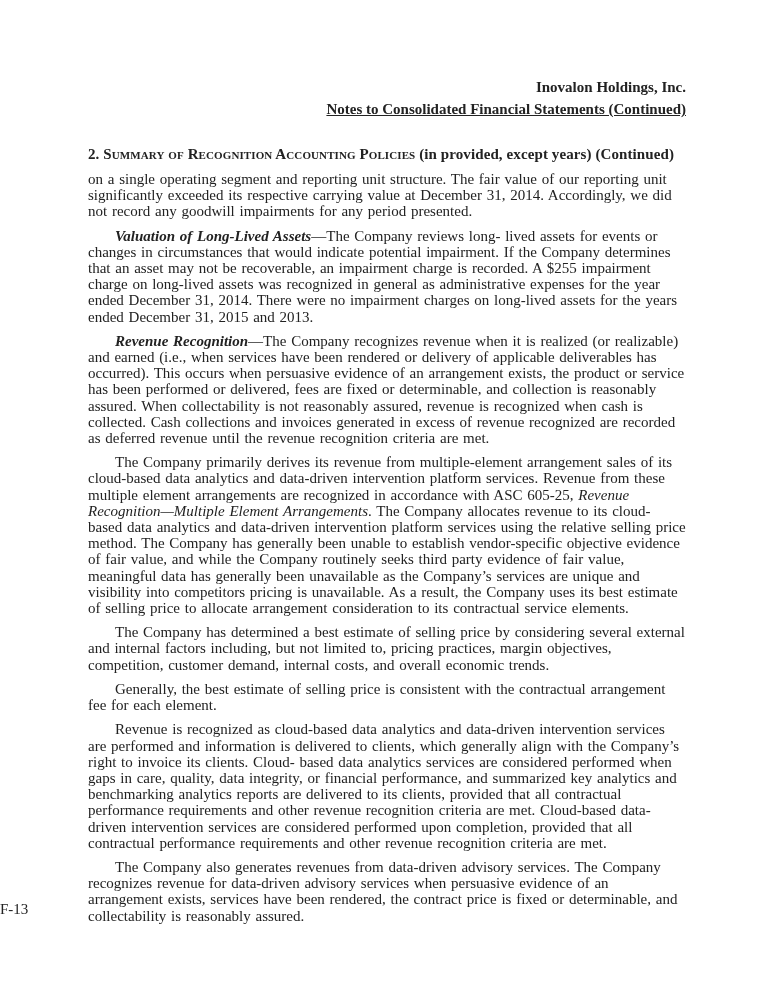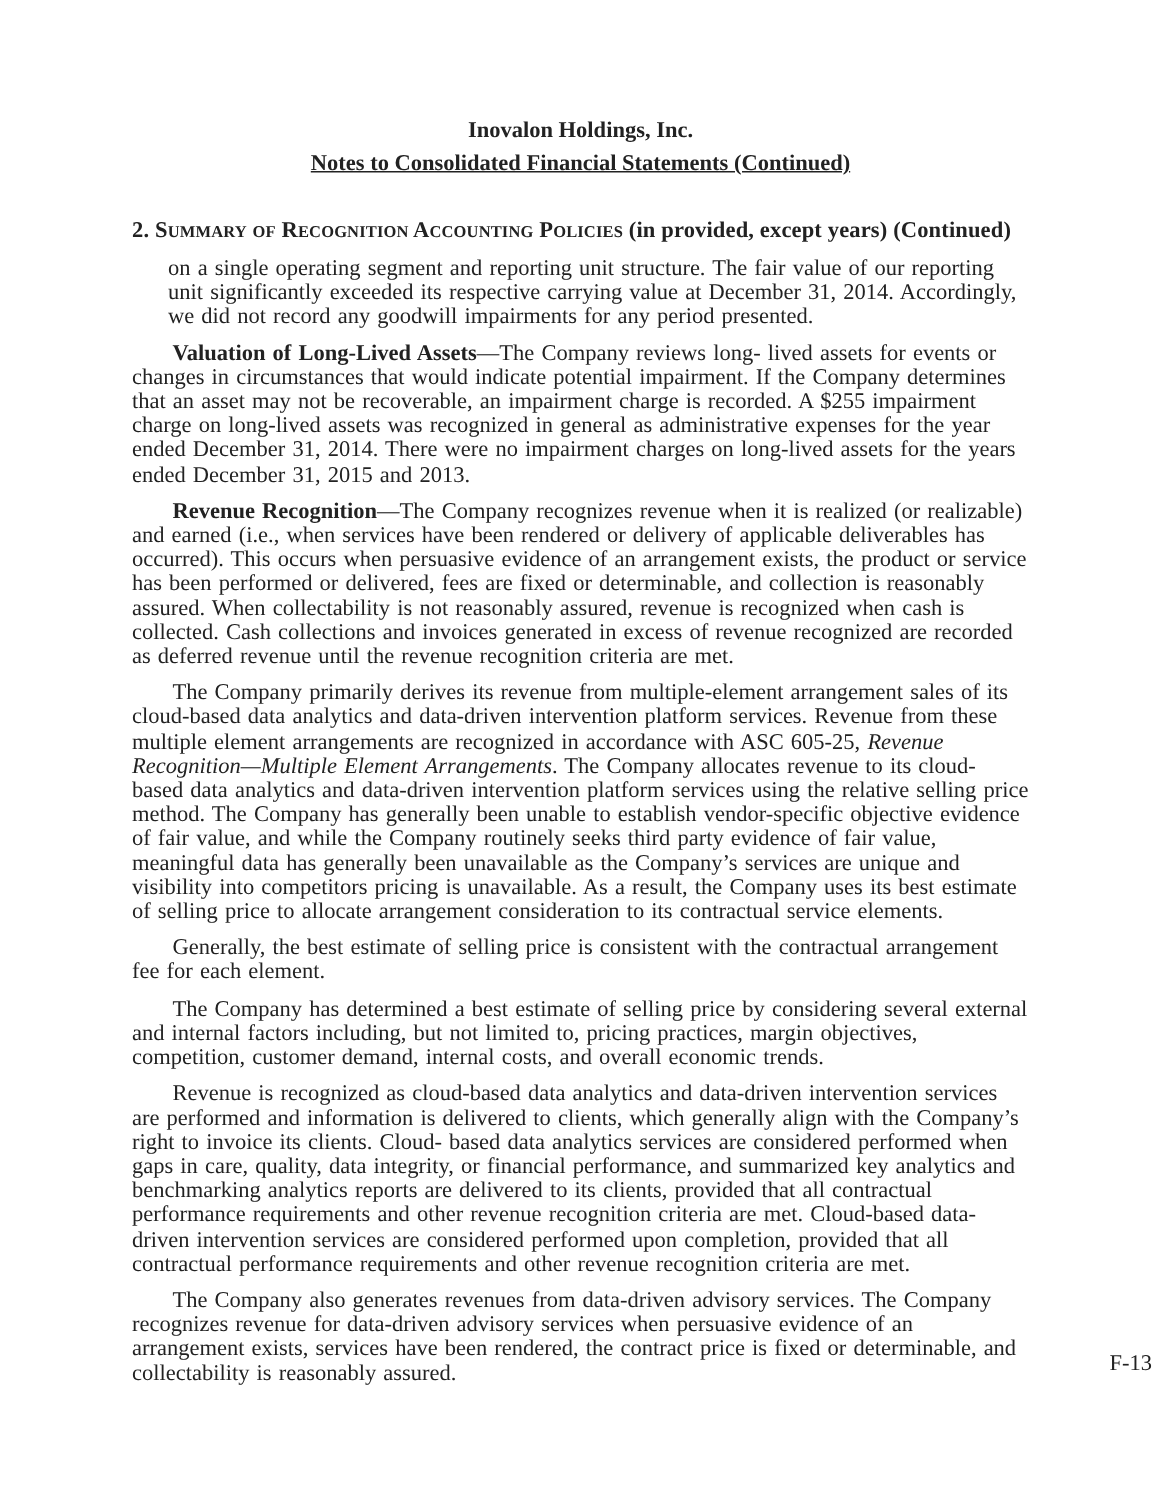--- a/index.html
+++ b/index.html
@@ -18,21 +18,21 @@
   .page {
     position: absolute;
     top: 0;
     left: 0;
     width: 768px;
     height: 1000px;
     box-sizing: border-box;
     padding: 79px 82px 0 88px;
   }
   .doc-header {
-    text-align: center;
+    text-align: right;
   }
   .doc-title {
     font-size: 15px;
     font-weight: bold;
     line-height: 16px;
   }
   .doc-subtitle {
     font-size: 15px;
     font-weight: bold;
     line-height: 16px;
@@ -51,34 +51,34 @@
   }
   .body-text p {
     margin: 8px 0 0 0;
     font-size: 15px;
     line-height: 16.2px;
     word-spacing: 1px;
     text-indent: 27px;
   }
   .body-text p.no-indent {
     text-indent: 0;
-    margin-left: 24px;
   }
   .lead {
     font-weight: bold;
+    font-style: italic;
   }
   .italic {
     font-style: italic;
   }
   .page-footer {
     position: absolute;
     top: 901px;
     left: 0;
     width: 768px;
-    text-align: right;
+    text-align: left;
     font-size: 15px;
     line-height: 17px;
   }
 </style>
 </head>
 <body>
 
 <div class="page">
 
   <div class="doc-header">
@@ -102,25 +102,25 @@
 
     <p>
       <span class="lead">Revenue Recognition</span><span>—The Company recognizes revenue when it is realized (or realizable) and earned (i.e., when services have been rendered or delivery of applicable deliverables has occurred). This occurs when persuasive evidence of an arrangement exists, the product or service has been performed or delivered, fees are fixed or determinable, and collection is reasonably assured. When collectability is not reasonably assured, revenue is recognized when cash is collected. Cash collections and invoices generated in excess of revenue recognized are recorded as deferred revenue until the revenue recognition criteria are met.</span>
     </p>
 
     <p>
       <span>The Company primarily derives its revenue from multiple-element arrangement sales of its cloud-based data analytics and data-driven intervention platform services. Revenue from these multiple element arrangements are recognized in accordance with ASC 605-25, </span><span class="italic">Revenue Recognition—Multiple Element Arrangements</span><span>. The Company allocates revenue to its cloud- based data analytics and data-driven intervention platform services using the relative selling price method. The Company has generally been unable to establish vendor-specific objective evidence of fair value, and while the Company routinely seeks third party evidence of fair value, meaningful data has generally been unavailable as the Company’s services are unique and visibility into competitors pricing is unavailable. As a result, the Company uses its best estimate of selling price to allocate arrangement consideration to its contractual service elements.</span>
     </p>
 
     <p>
-      <span>Generally, the best estimate of selling price is consistent with the contractual arrangement fee for each element.</span>
+      <span>The Company has determined a best estimate of selling price by considering several external and internal factors including, but not limited to, pricing practices, margin objectives, competition, customer demand, internal costs, and overall economic trends.</span>
     </p>
 
     <p>
-      <span>The Company has determined a best estimate of selling price by considering several external and internal factors including, but not limited to, pricing practices, margin objectives, competition, customer demand, internal costs, and overall economic trends.</span>
+      <span>Generally, the best estimate of selling price is consistent with the contractual arrangement fee for each element.</span>
     </p>
 
     <p>
       <span>Revenue is recognized as cloud-based data analytics and data-driven intervention services are performed and information is delivered to clients, which generally align with the Company’s right to invoice its clients. Cloud- based data analytics services are considered performed when gaps in care, quality, data integrity, or financial performance, and summarized key analytics and benchmarking analytics reports are delivered to its clients, provided that all contractual performance requirements and other revenue recognition criteria are met. Cloud-based data-driven intervention services are considered performed upon completion, provided that all contractual performance requirements and other revenue recognition criteria are met.</span>
     </p>
 
     <p>
       <span>The Company also generates revenues from data-driven advisory services. The Company recognizes revenue for data-driven advisory services when persuasive evidence of an arrangement exists, services have been rendered, the contract price is fixed or determinable, and collectability is reasonably assured.</span>
     </p>
 

